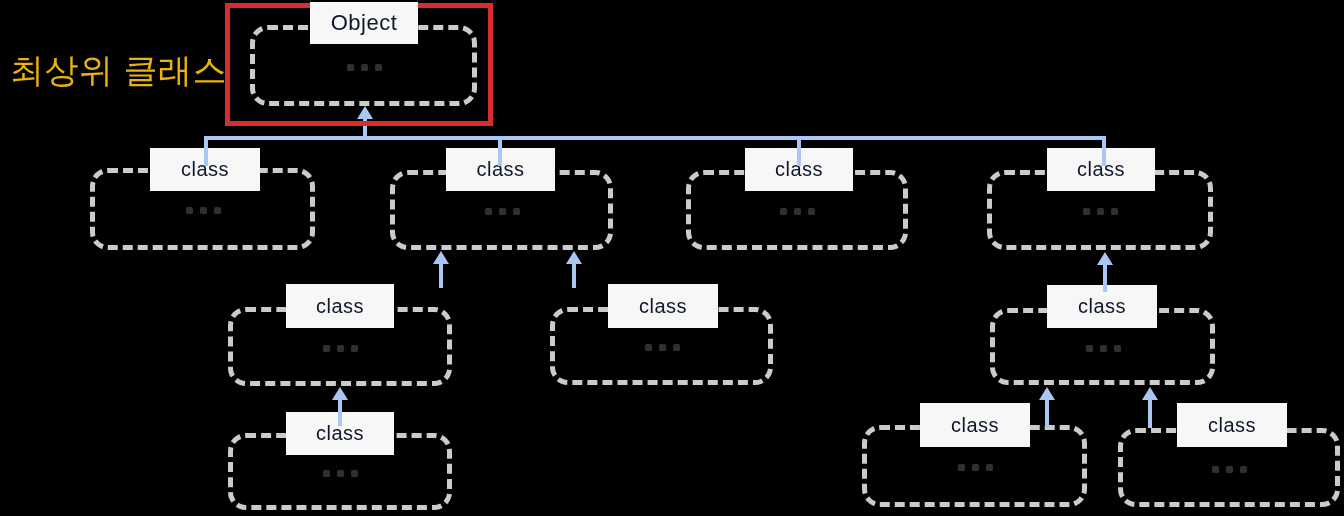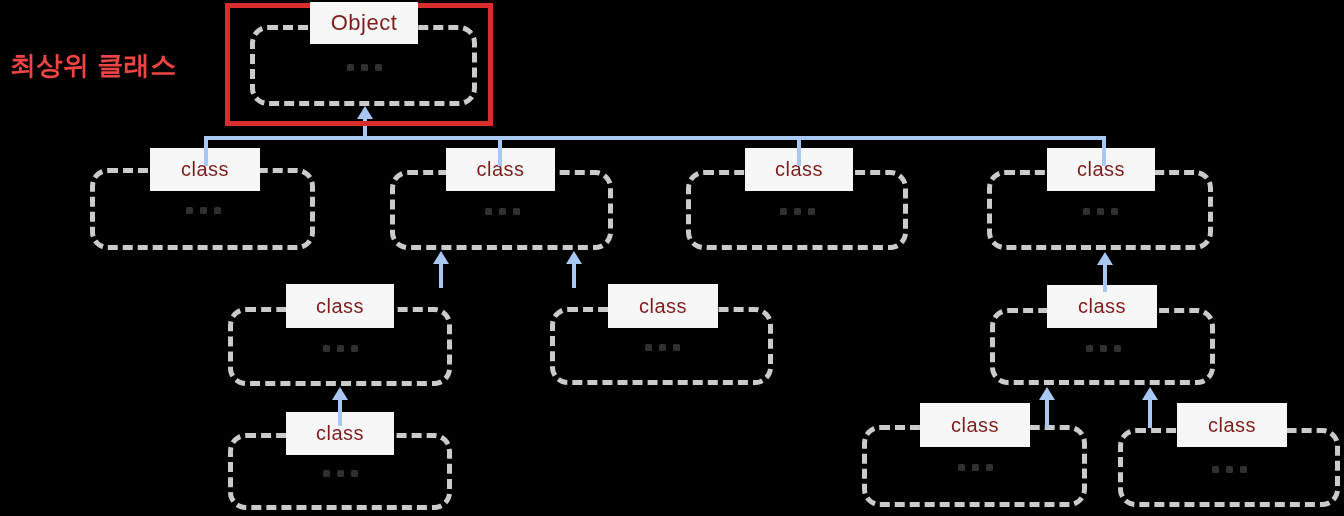--- a/index.html
+++ b/index.html
@@ -8,21 +8,21 @@
     background:#000;
     font-family:"Liberation Sans", sans-serif;
   }
   .node-body{
     position:absolute;box-sizing:border-box;
     border:5px dashed #cbcbcb;border-radius:18px;
     z-index:1;background:transparent;
   }
   .node-label{
     position:absolute;box-sizing:border-box;
-    background:#f7f7f7;color:#7f1d1d;
+    background:#f7f7f7;color:#0f172a;
     display:flex;align-items:center;justify-content:center;
     font-size:20px;z-index:5;letter-spacing:0.5px;
   }
   .node-label.object{font-size:22px;}
   .dots{position:absolute;display:flex;gap:7px;z-index:2;}
   .dot{width:7px;height:7px;background:#303030;border-radius:1.5px;}
   .bus,.stub,.shaft{position:absolute;background:#a9c7f3;}
   .bus{height:4px;z-index:6;border-radius:2px;}
   .stub{width:4px;z-index:6;}
   .shaft{width:4px;z-index:6;}
@@ -31,21 +31,21 @@
     border-left:8px solid transparent;border-right:8px solid transparent;
     border-bottom:13px solid #a9c7f3;
   }
   .under-red{z-index:2 !important;}
   .highlight{
     position:absolute;box-sizing:border-box;
     border:5px solid #d92c2c;z-index:3;background:transparent;
   }
   .annotation{
     position:absolute;left:10px;top:48px;
-    color:#ef4444;font-size:26px;font-weight:700;
+    color:#eab308;font-size:34px;font-weight:400;
     letter-spacing:0.5px;z-index:4;white-space:nowrap;
   }
 </style>
 </head>
 <body>
 
 <div class="canvas">
   <div class="annotation">최상위 클래스</div>
   <div class="highlight" id="highlight-box" style="left: 225px; top: 3px; width: 268px; height: 123px;"></div>
   <div id="nodes-layer">

